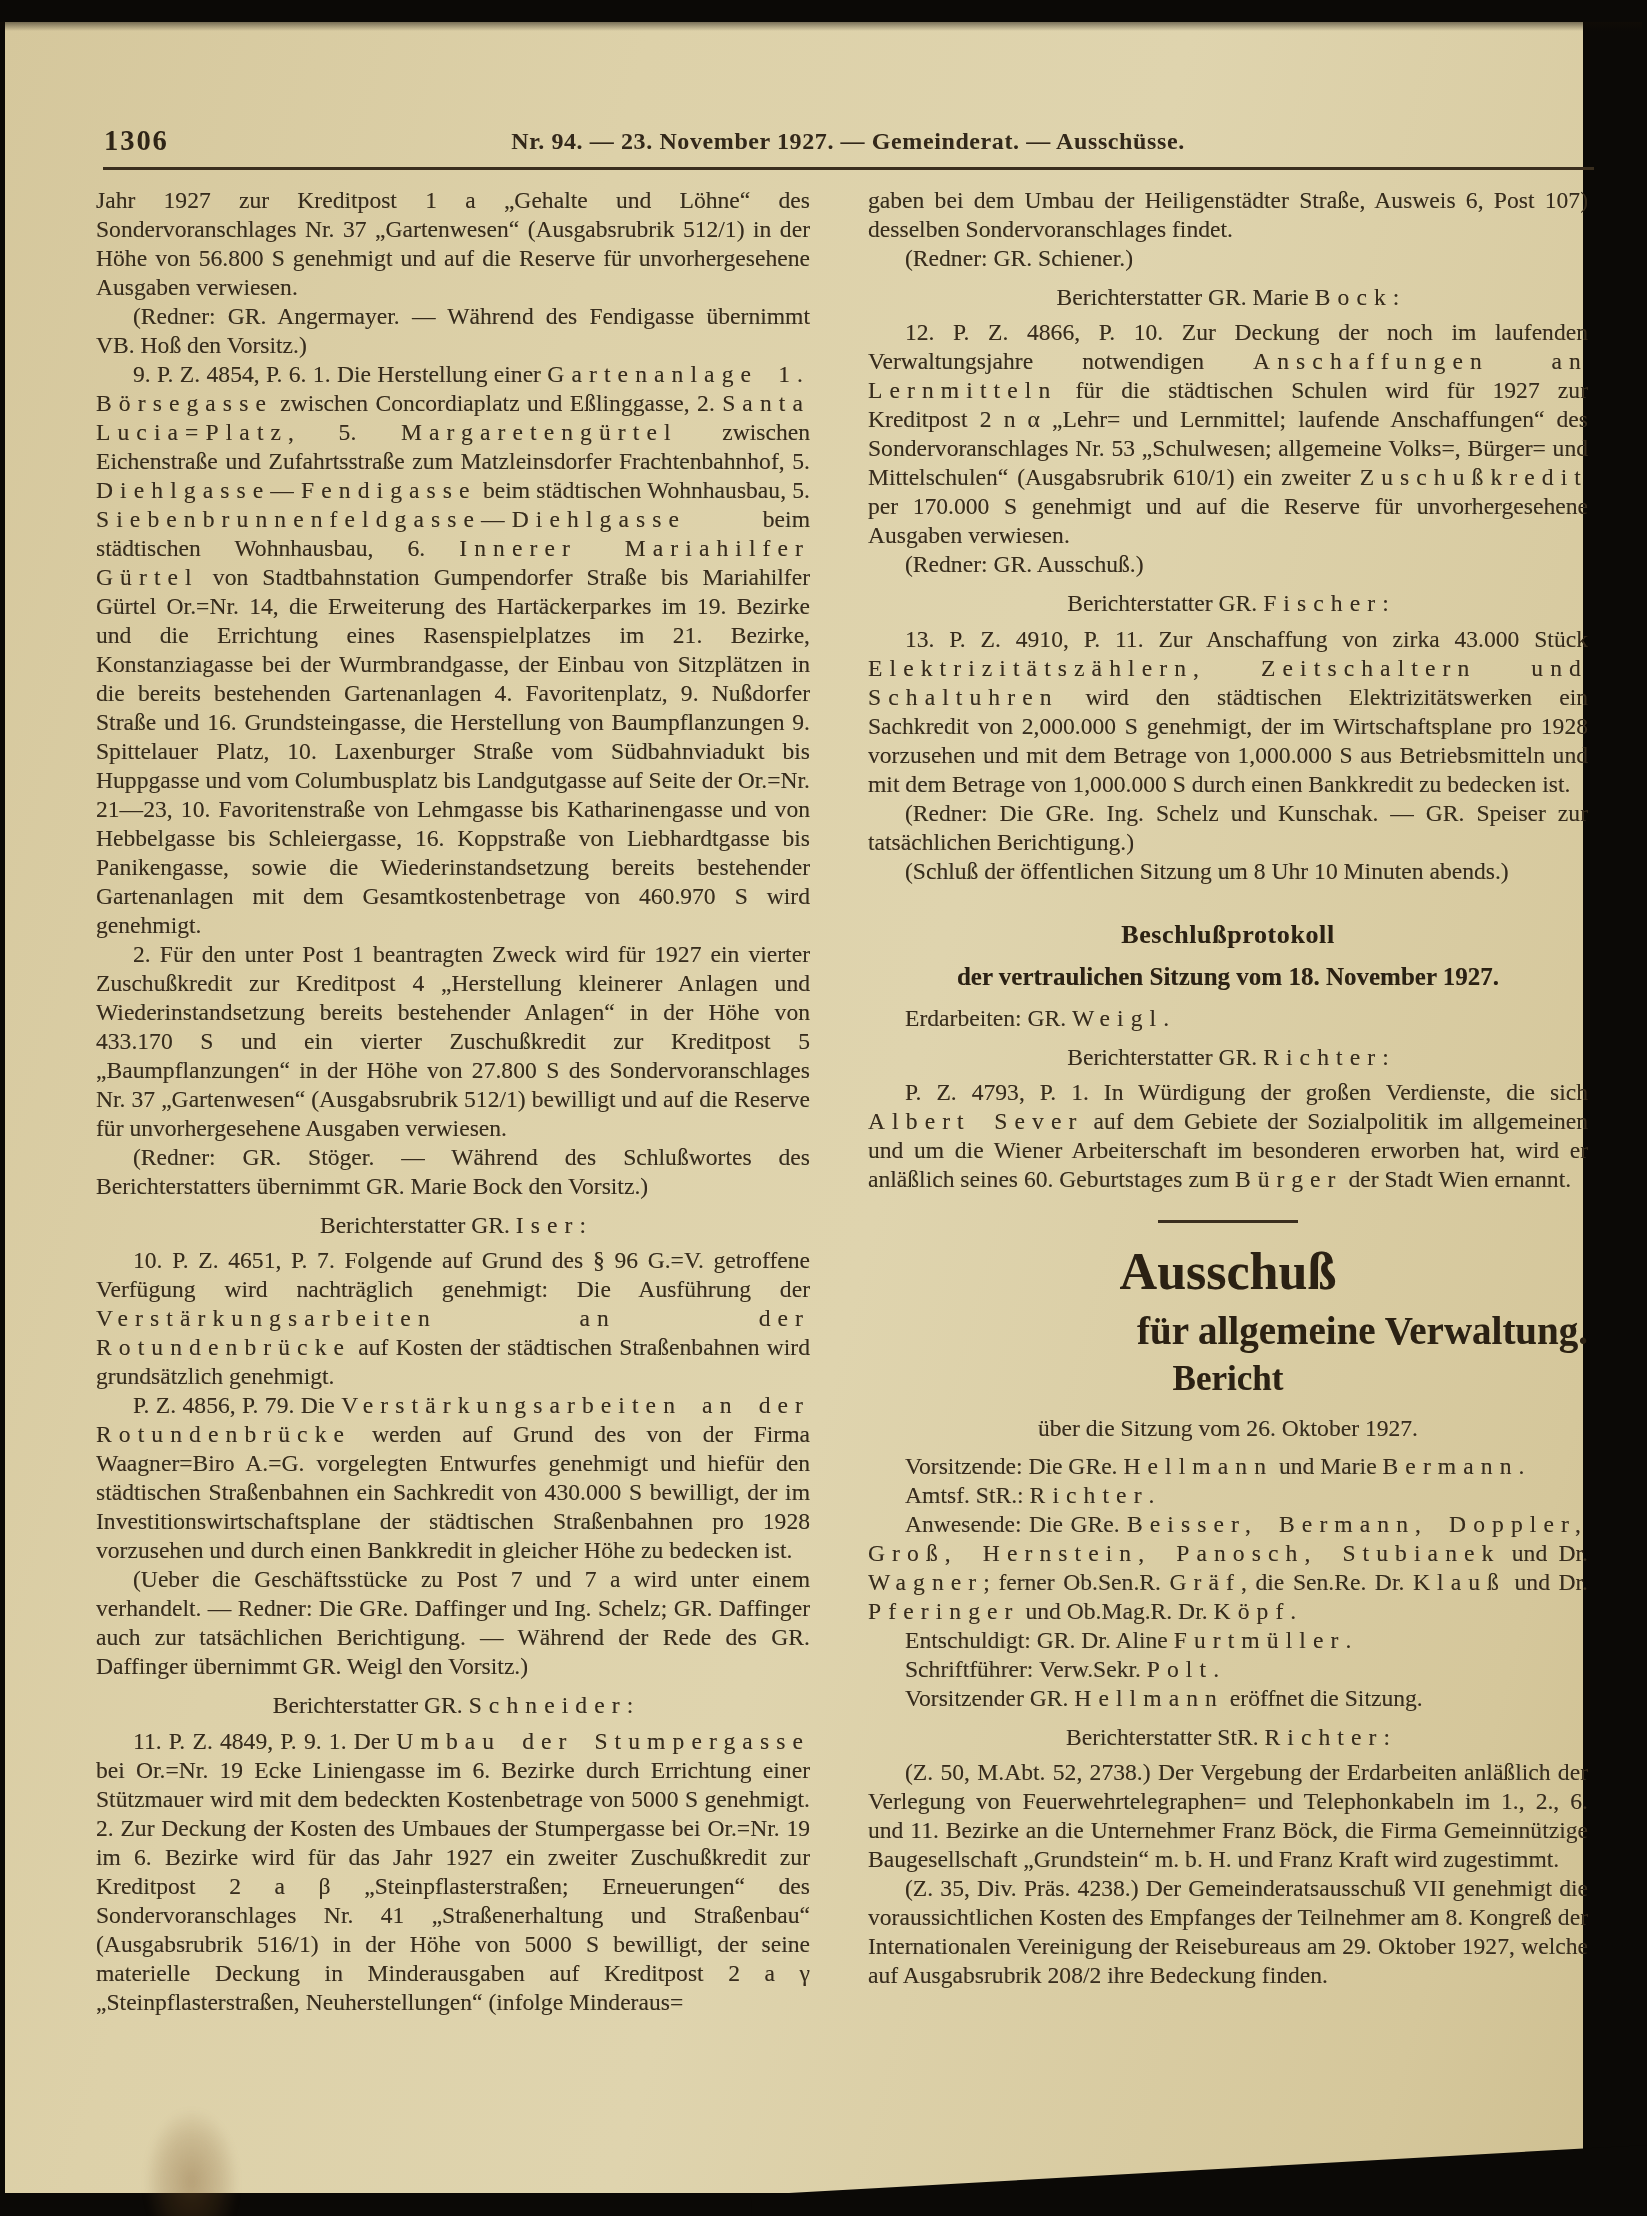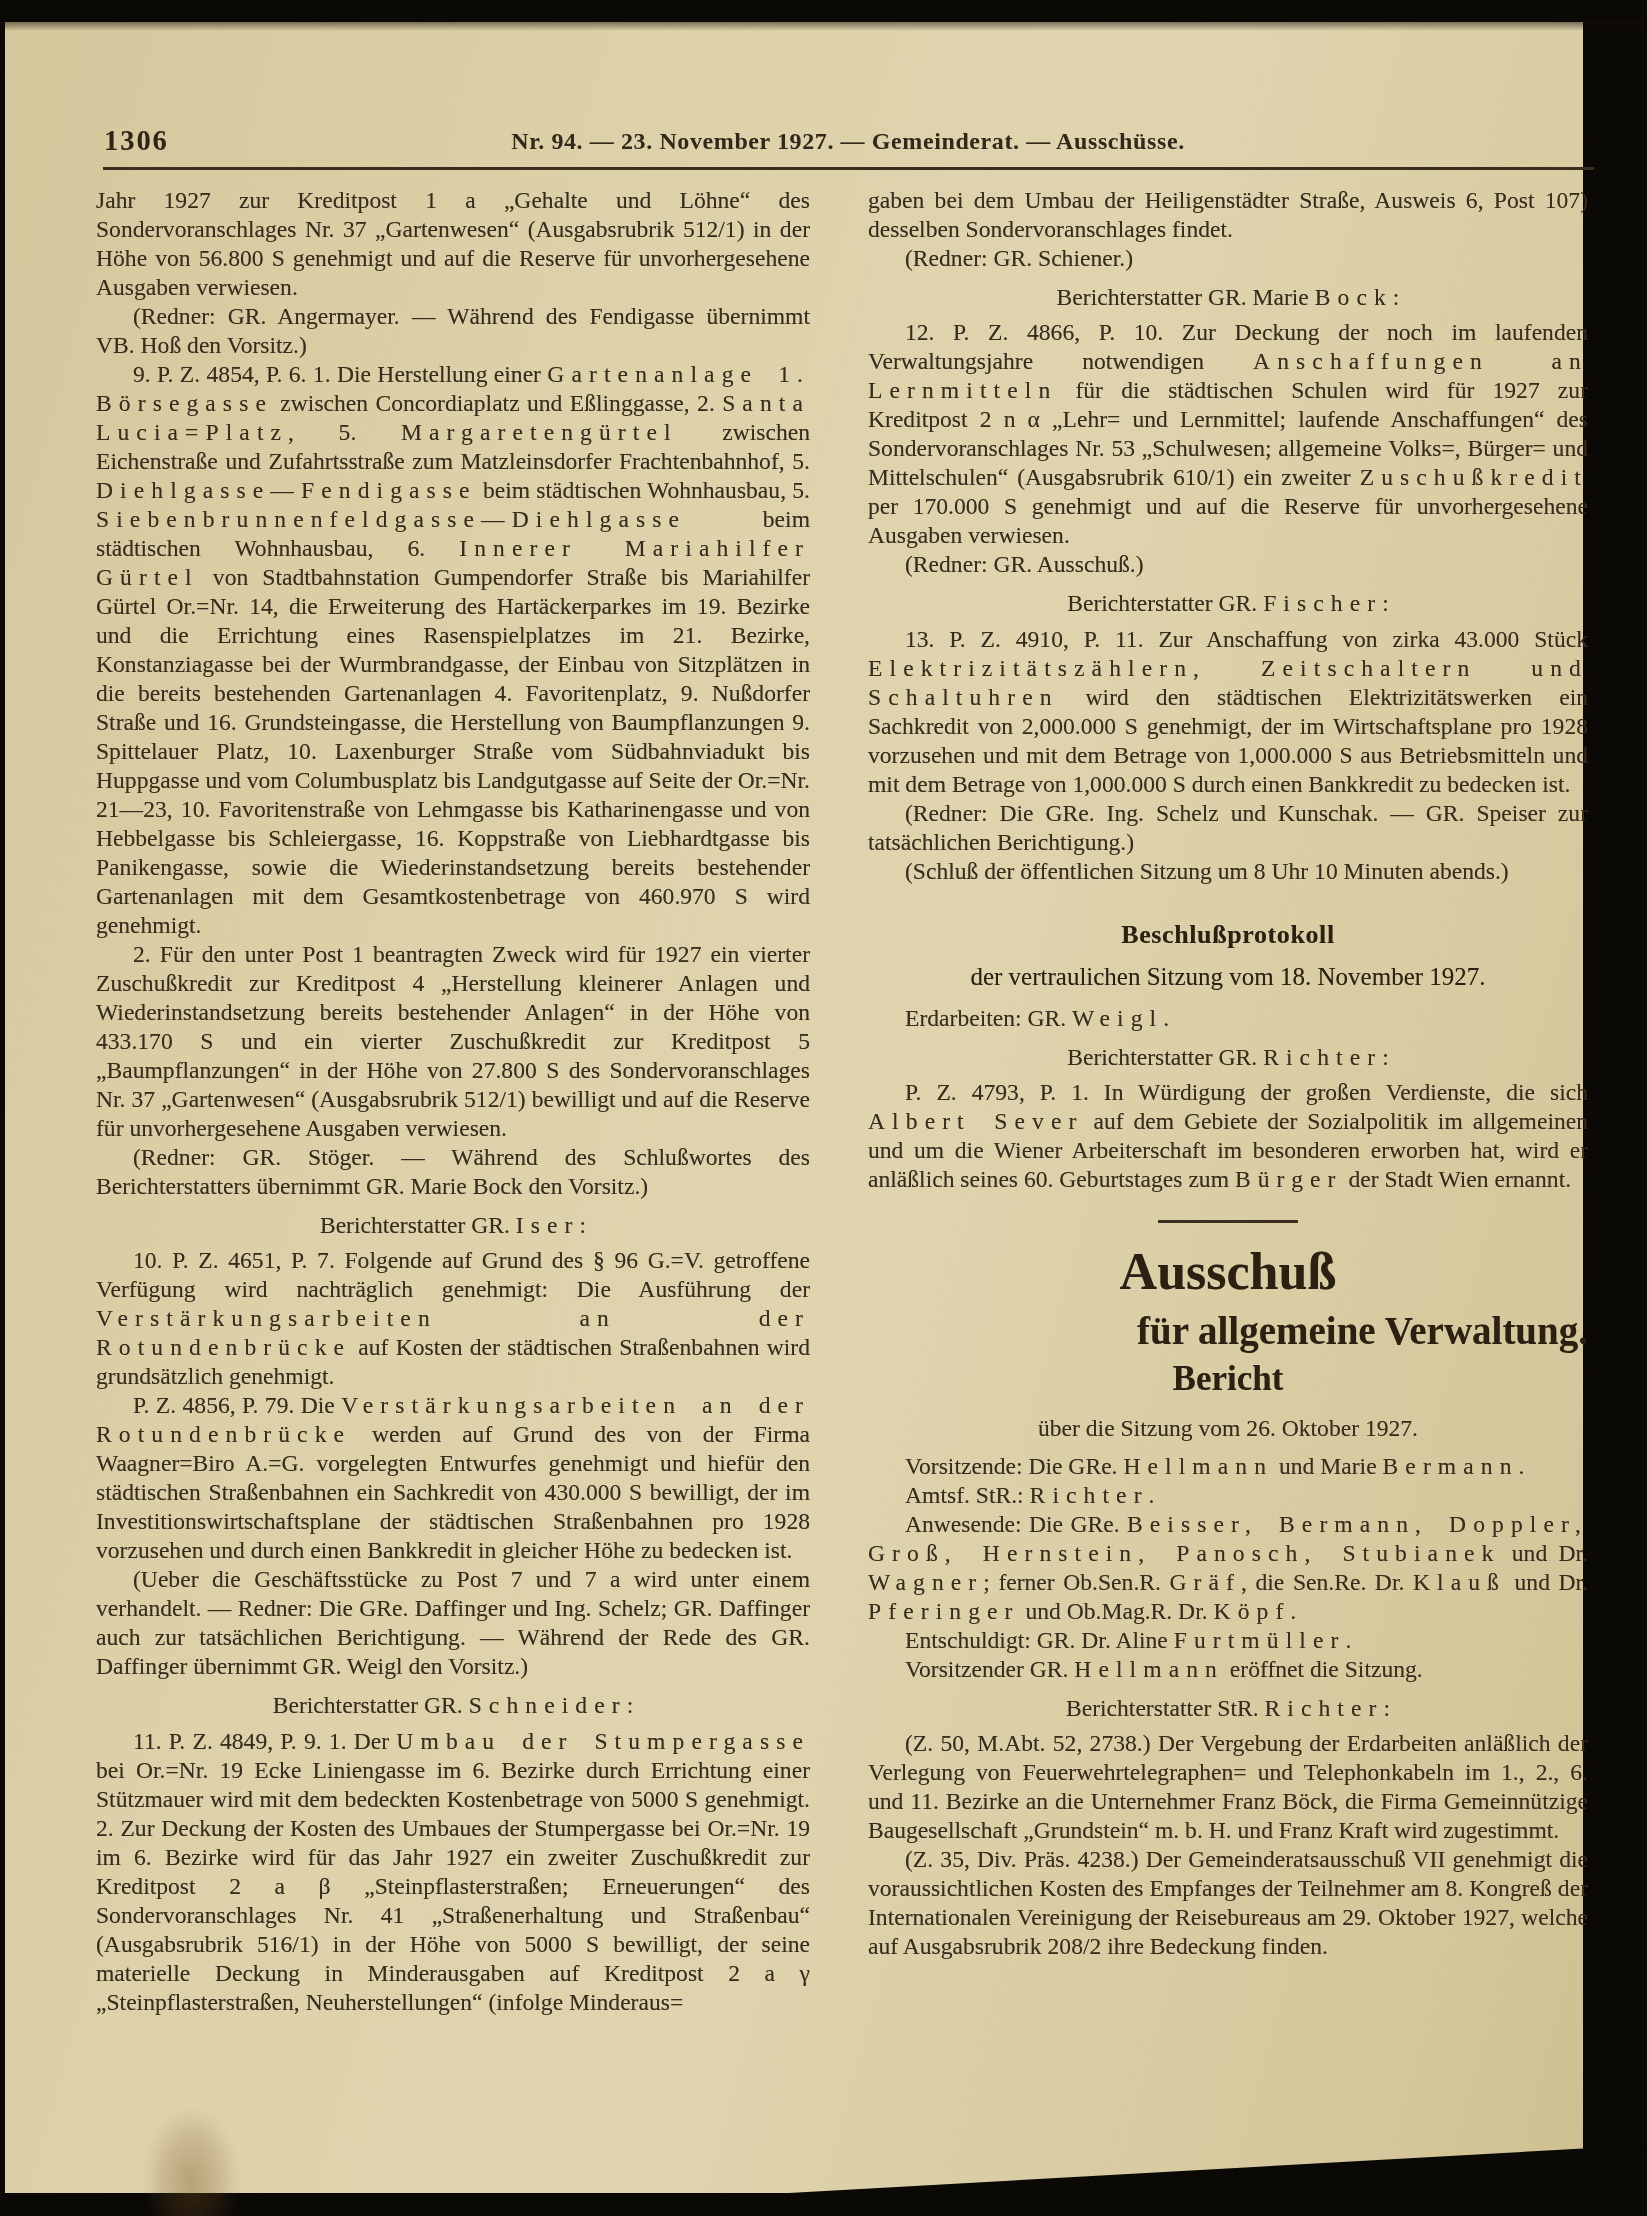--- a/index.html
+++ b/index.html
@@ -47,21 +47,21 @@
   .speaker-heading {
     text-align: center; text-indent: 0;
     margin: 10px 0 6.2px 0 !important;
   }
   .doc-title {
     text-align: center; font-size: 26px; font-weight: bold;
     margin: 27px 0 5px 0 !important; color: #2b2113; letter-spacing: 0.6px;
     line-height: 43px;
   }
   .doc-subtitle {
-    text-align: center; font-size: 25px; font-weight: normal;
+    text-align: center; font-size: 25px; font-weight: bold;
     margin: 0 0 11.2px 0 !important; color: #2b2113;
     line-height: 32px;
   }
   .heading-1 {
     text-align: center; font-size: 52px; font-weight: bold;
     margin: 16px 0 3.7px 0 !important; color: #2b2113;
     line-height: 62px;
   }
   .heading-2 {
     text-align: right; font-size: 39px; font-weight: bold;
@@ -132,20 +132,21 @@
       <p class="indent"><span>P. Z. 4793, P. 1. In Würdigung der großen Verdienste, die sich </span><span class="sp">Albert Sever</span><span> auf dem Gebiete der Sozialpolitik im allgemeinen und um die Wiener Arbeiterschaft im besonderen erworben hat, wird er anläßlich seines 60. Geburtstages zum </span><span class="sp">Bürger</span><span> der Stadt Wien ernannt.</span></p>
       <div class="section-divider"></div>
       <p class="heading-1"><span>Ausschuß</span></p>
       <p class="heading-2"><span>für allgemeine Verwaltung.</span></p>
       <p class="heading-3"><span>Bericht</span></p>
       <p class="center-line"><span>über die Sitzung vom 26. Oktober 1927.</span></p>
       <p class="indent"><span>Vorsitzende: Die GRe. </span><span class="sp">Hellmann</span><span> und Marie </span><span class="sp">Bermann</span><span>.</span></p>
       <p class="indent"><span>Amtsf. StR.: </span><span class="sp">Richter</span><span>.</span></p>
       <p class="indent"><span>Anwesende: Die GRe. </span><span class="sp">Beisser, Bermann, Doppler, Groß, Hernstein, Panosch, Stubianek</span><span> und Dr. </span><span class="sp">Wagner</span><span>; ferner Ob.Sen.R. </span><span class="sp">Gräf</span><span>, die Sen.Re. Dr. </span><span class="sp">Klauß</span><span> und Dr. </span><span class="sp">Pferinger</span><span> und Ob.Mag.R. Dr. </span><span class="sp">Köpf</span><span>.</span></p>
       <p class="indent"><span>Entschuldigt: GR. Dr. Aline </span><span class="sp">Furtmüller</span><span>.</span></p>
+      <p class="indent"><span>Schriftführer: Verw.Sekr. </span><span class="sp">Polt</span><span>.</span></p>
       <p class="indent"><span>Vorsitzender GR. </span><span class="sp">Hellmann</span><span> eröffnet die Sitzung.</span></p>
       <p class="speaker-heading"><span>Berichterstatter StR. </span><span class="sp">Richter</span><span>:</span></p>
       <p class="indent"><span>(Z. 50, M.Abt. 52, 2738.) Der Vergebung der Erdarbeiten anläßlich der Verlegung von Feuerwehrtelegraphen= und Telephonkabeln im 1., 2., 6. und 11. Bezirke an die Unternehmer Franz Böck, die Firma Gemeinnützige Baugesellschaft „Grundstein“ m. b. H. und Franz Kraft wird zugestimmt.</span></p>
       <p class="indent"><span>(Z. 35, Div. Präs. 4238.) Der Gemeinderatsausschuß VII genehmigt die voraussichtlichen Kosten des Empfanges der Teilnehmer am 8. Kongreß der Internationalen Vereinigung der Reisebureaus am 29. Oktober 1927, welche auf Ausgabsrubrik 208/2 ihre Bedeckung finden.</span></p>
     </div>
   <div class="stain"></div>
 </div>
 <div class="edge-shade-top"></div>
 <div class="corner-curl"></div>
 

